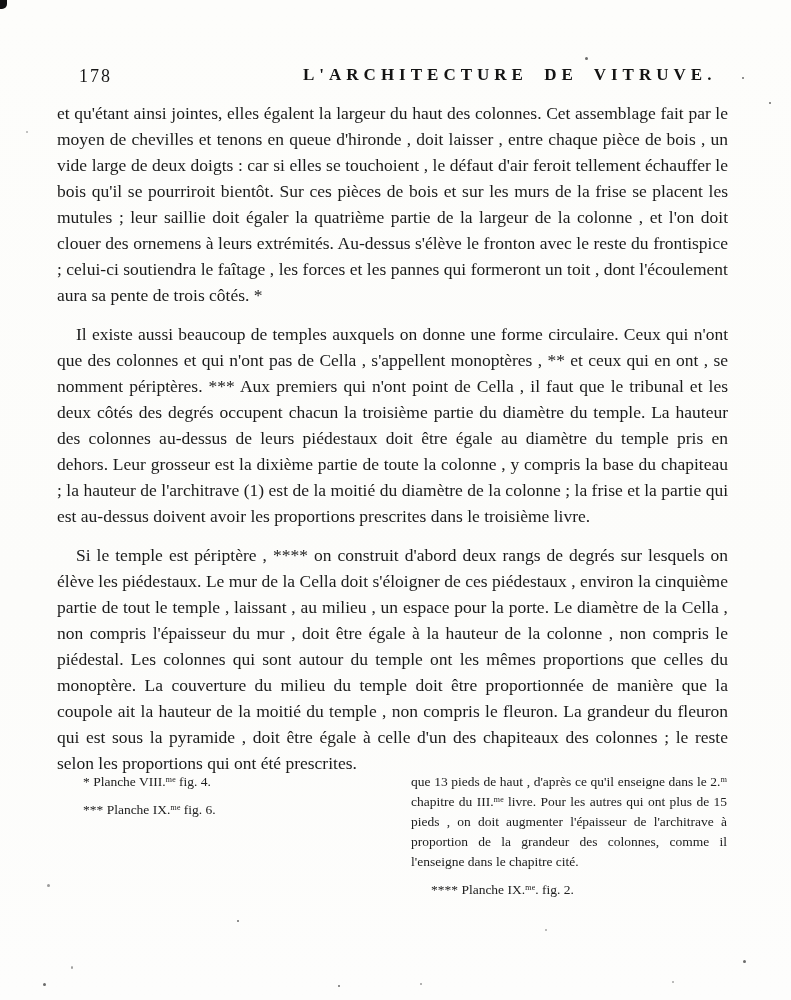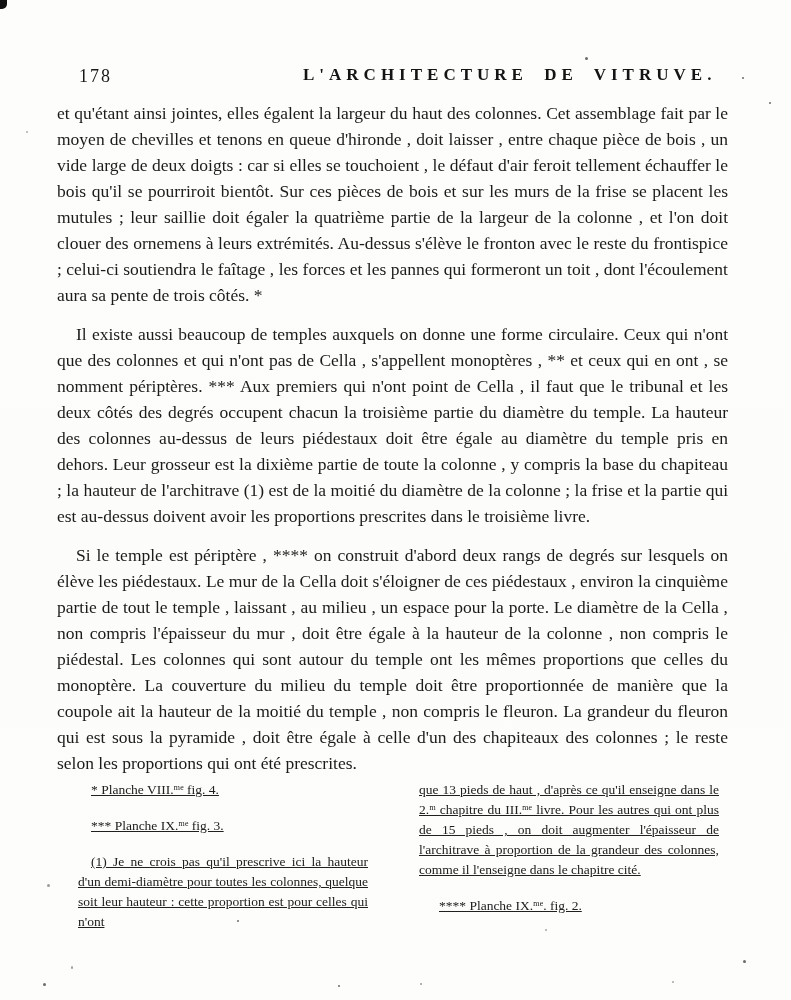--- a/index.html
+++ b/index.html
@@ -36,21 +36,21 @@
   .para { margin: 0 0 13px 0; text-indent: 19px; }
   .para.continuation { text-indent: 0; }
   
   .footnotes {
     position: absolute; top: 764px; left: 0; width: 791px;
     font-size: 13.5px; line-height: 20px; color: #202020;
   }
   .fn-col { position: absolute; top: 0; text-align: justify; }
   .fn-col.left  { left: 62px;  width: 322px; }
   .fn-col.right { left: 403px; width: 332px; }
-  .fn { margin: 16px; text-decoration: underline; }
+  .fn { margin: 8px; }
   .fn.marker { text-indent: 13px; }
   .fn.plain  { text-indent: 0; }
   .fn.indent { text-indent: 20px; }
   
   .speck {
     position: absolute; background: #3a3a3a; border-radius: 50%;
     opacity: 0.75;
   }
   .corner-mark {
     position: absolute; left: 0; top: 0; width: 7px; height: 9px;
@@ -71,22 +71,21 @@
 
   <div class="body-text">
     <p class="para continuation">et qu'étant ainsi jointes, elles égalent la largeur du haut des colonnes. Cet assemblage fait par le moyen de chevilles et tenons en queue d'hironde , doit laisser , entre chaque pièce de bois , un vide large de deux doigts : car si elles se touchoient , le défaut d'air feroit tellement échauffer le bois qu'il se pourriroit bientôt. Sur ces pièces de bois et sur les murs de la frise se placent les mutules ; leur saillie doit égaler la quatrième partie de la largeur de la colonne , et l'on doit clouer des ornemens à leurs extrémités. Au-dessus s'élève le fronton avec le reste du frontispice ; celui-ci soutiendra le faîtage , les forces et les pannes qui formeront un toit , dont l'écoulement aura sa pente de trois côtés. *</p>
     <p class="para">Il existe aussi beaucoup de temples auxquels on donne une forme circulaire. Ceux qui n'ont que des colonnes et qui n'ont pas de Cella , s'appellent monoptères , ** et ceux qui en ont , se nomment périptères. *** Aux premiers qui n'ont point de Cella , il faut que le tribunal et les deux côtés des degrés occupent chacun la troisième partie du diamètre du temple. La hauteur des colonnes au-dessus de leurs piédestaux doit être égale au diamètre du temple pris en dehors. Leur grosseur est la dixième partie de toute la colonne , y compris la base du chapiteau ; la hauteur de l'architrave (1) est de la moitié du diamètre de la colonne ; la frise et la partie qui est au-dessus doivent avoir les proportions prescrites dans le troisième livre.</p>
     <p class="para">Si le temple est périptère , **** on construit d'abord deux rangs de degrés sur lesquels on élève les piédestaux. Le mur de la Cella doit s'éloigner de ces piédestaux , environ la cinquième partie de tout le temple , laissant , au milieu , un espace pour la porte. Le diamètre de la Cella , non compris l'épaisseur du mur , doit être égale à la hauteur de la colonne , non compris le piédestal. Les colonnes qui sont autour du temple ont les mêmes proportions que celles du monoptère. La couverture du milieu du temple doit être proportionnée de manière que la coupole ait la hauteur de la moitié du temple , non compris le fleuron. La grandeur du fleuron qui est sous la pyramide , doit être égale à celle d'un des chapiteaux des colonnes ; le reste selon les proportions qui ont été prescrites.</p>
   </div>
 
   <div class="footnotes">
     <div class="fn-col left">
       <p class="fn marker">* Planche VIII.ᵐᵉ fig. 4.</p>
-      <p class="fn marker">*** Planche IX.ᵐᵉ fig. 3.</p>
-      <p class="fn marker">(1) Je ne crois pas qu'il prescrive ici la hauteur d'un demi-diamètre pour toutes les colonnes, quelque soit leur hauteur : cette proportion est pour celles qui n'ont</p>
+      <p class="fn marker">*** Planche IX.ᵐᵉ fig. 6.</p>
     </div>
     <div class="fn-col right">
       <p class="fn plain">que 13 pieds de haut , d'après ce qu'il enseigne dans le 2.ᵐ chapitre du III.ᵐᵉ livre. Pour les autres qui ont plus de 15 pieds , on doit augmenter l'épaisseur de l'architrave à proportion de la grandeur des colonnes, comme il l'enseigne dans le chapitre cité.</p>
       <p class="fn indent">**** Planche IX.ᵐᵉ. fig. 2.</p>
     </div>
   </div>
 
   <div class="speck" style="left:585px;top:57px;width:3px;height:3px;"></div>
   <div class="speck" style="left:742px;top:77px;width:2px;height:2px;"></div>
   <div class="speck" style="left:769px;top:102px;width:2px;height:2px;"></div>

